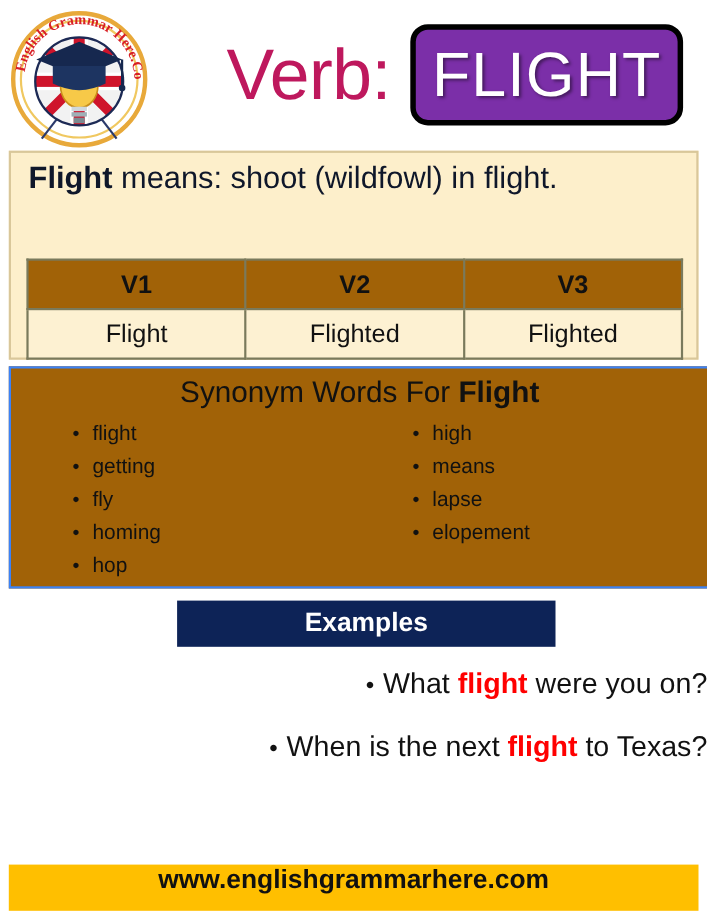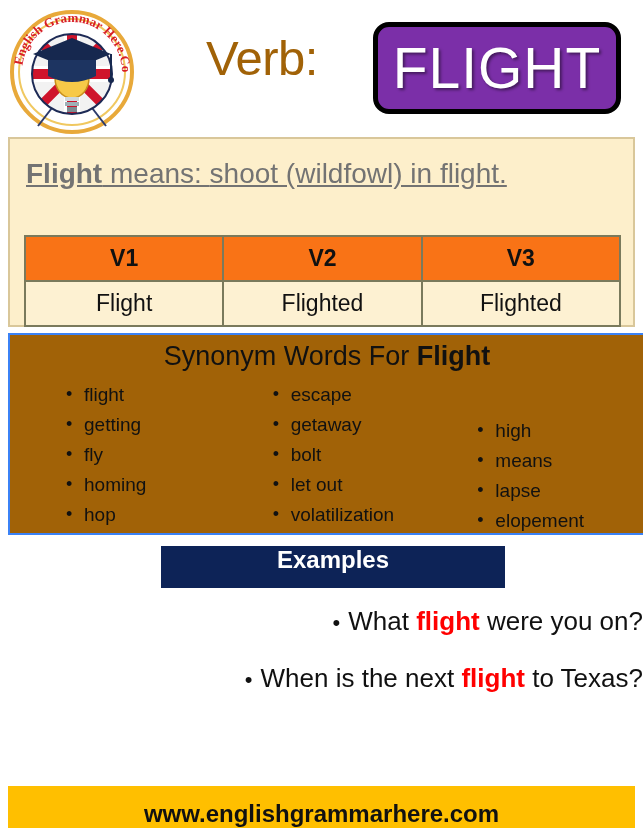--- a/index.html
+++ b/index.html
@@ -28,22 +28,22 @@
     top: 8px;
     width: 128px;
     height: 128px;
   }
   .logo svg { display: block; }
 
   .verb-label {
     position: absolute;
     left: 206px;
     top: 30px;
-    font-size: 49px;
-    color: #a16207;
+    font-size: 65px;
+    color: #be185d;
     letter-spacing: -0.5px;
     font-family: "Liberation Sans", sans-serif;
   }
 
   .word-badge {
     position: absolute;
     left: 373px;
     top: 22px;
     width: 248px;
     height: 92px;
@@ -69,46 +69,45 @@
     position: absolute;
     left: 8px;
     top: 137px;
     width: 627px;
     height: 190px;
     background: #fdefcb;
     border: 2px solid #d9c79a;
     box-sizing: border-box;
   }
   .def-text {
-    padding: 19px 0 0 16px;
+    padding: 7px 0 0 16px;
     font-size: 28px;
-    color: #737373;
+    color: #0f172a;
     white-space: nowrap;
-    text-decoration: underline;
   }
   .def-text b { font-weight: bold; }
 
   .verb-table {
     position: absolute;
     left: 14px;
     top: 96px;
     width: 597px;
     border-collapse: collapse;
     table-layout: fixed;
   }
   .verb-table th,
   .verb-table td {
     border: 2px solid #7a7a5c;
     text-align: center;
     height: 41px;
     font-size: 23px;
     color: #111111;
   }
   .verb-table th {
-    background: #f97316;
+    background: #a16207;
     font-weight: bold;
   }
   .verb-table td {
     background: #fdf1d2;
     font-weight: normal;
   }
 
   
   .syn-block {
     position: absolute;
@@ -162,20 +161,21 @@
 
   
   .examples-banner {
     position: absolute;
     left: 161px;
     top: 546px;
     width: 344px;
     height: 42px;
     background: #0d2357;
     display: flex;
+    align-items: center;
     justify-content: center;
   }
   .examples-banner span {
     color: #ffffff;
     font-size: 24px;
     font-weight: bold;
   }
 
   .examples-list {
     position: absolute;
@@ -202,21 +202,21 @@
 
   
   .footer {
     position: absolute;
     left: 8px;
     top: 786px;
     width: 627px;
     height: 42px;
     background: #ffbf00;
     display: flex;
-    align-items: flex-end;
+    align-items: flex-start;
     justify-content: center;
   }
   .footer span {
     font-size: 24px;
     font-weight: bold;
     color: #111111;
   }
 </style>
 </head>
 <body>
@@ -307,29 +307,20 @@
       <ul>
         <li>flight</li>
         <li>getting</li>
         <li>fly</li>
         <li>homing</li>
         <li>hop</li>
       </ul>
     </div>
     <div class="syn-col">
       <ul>
-        <li>escape</li>
-        <li>getaway</li>
-        <li>bolt</li>
-        <li>let out</li>
-        <li>volatilization</li>
-      </ul>
-    </div>
-    <div class="syn-col">
-      <ul>
         <li>high</li>
         <li>means</li>
         <li>lapse</li>
         <li>elopement</li>
       </ul>
     </div>
   </div>
 </div>
 
 <div class="examples-banner">

